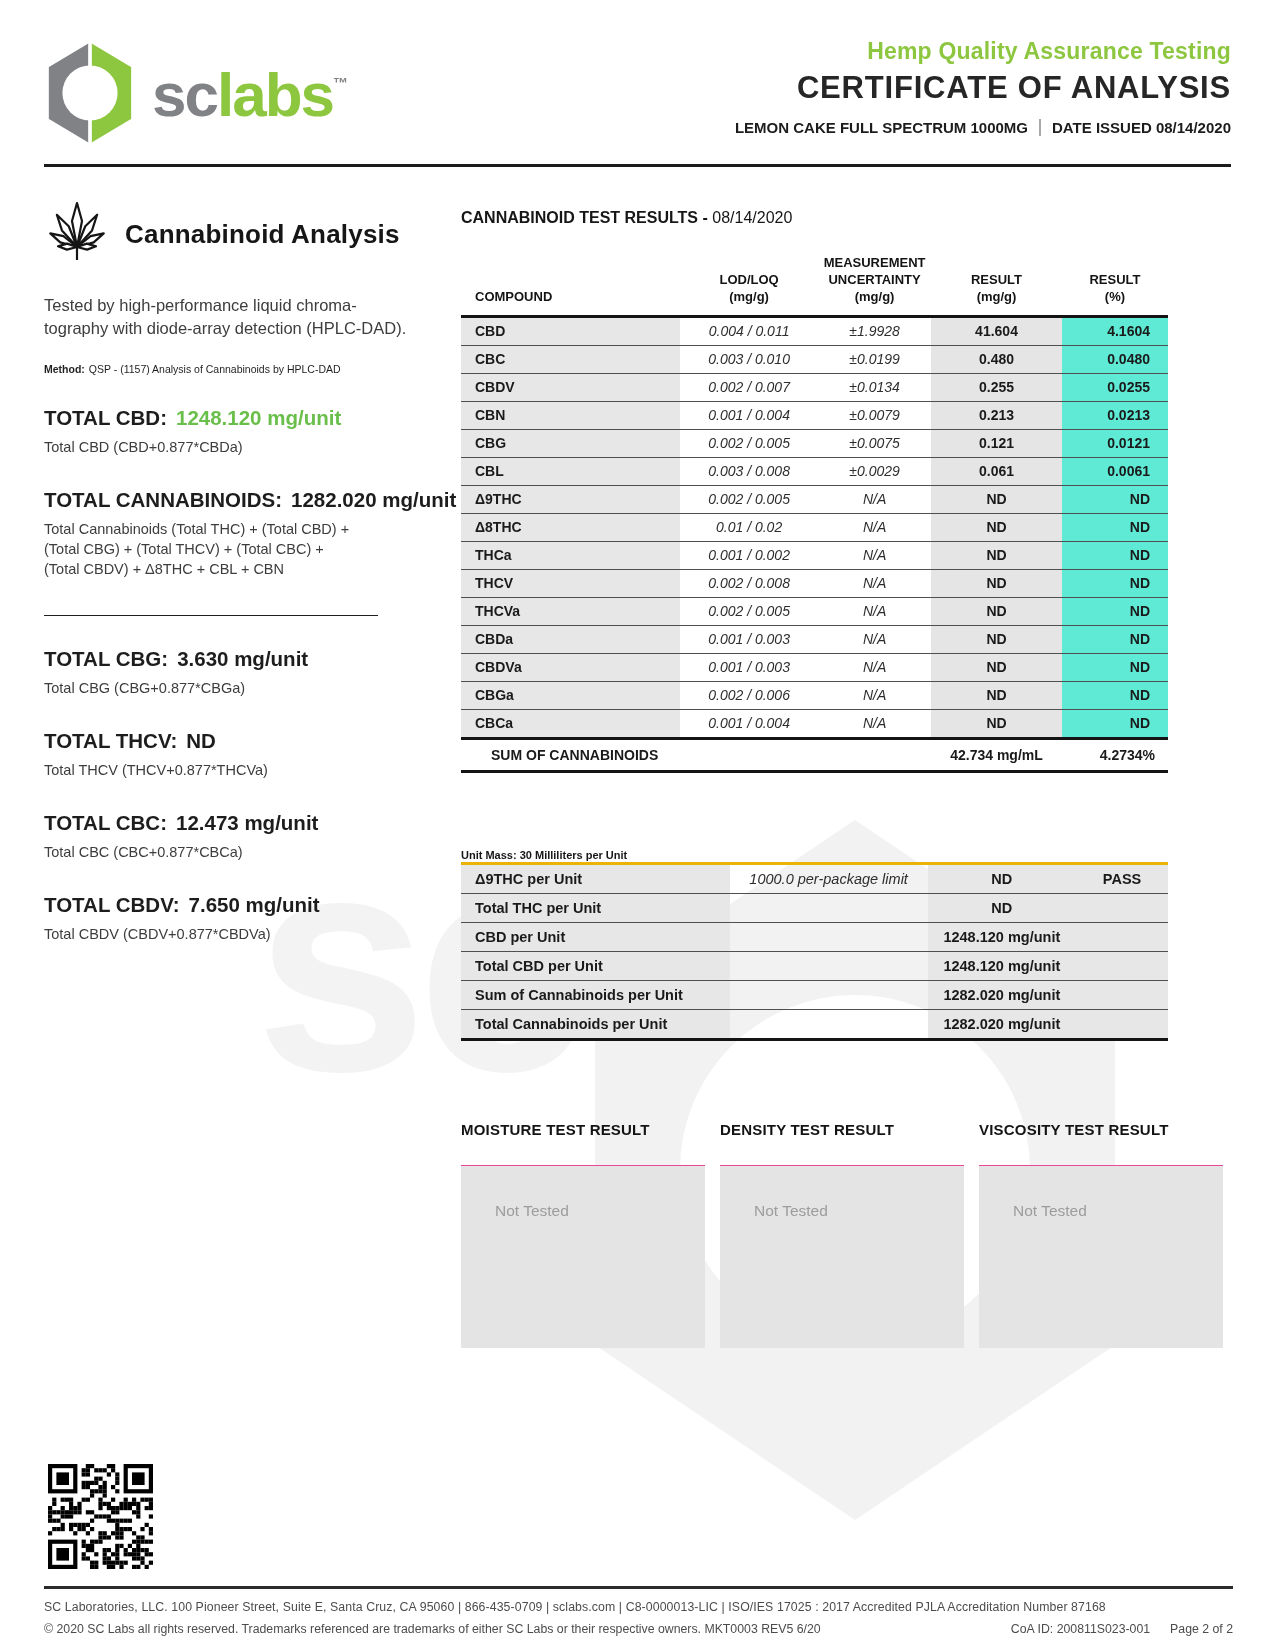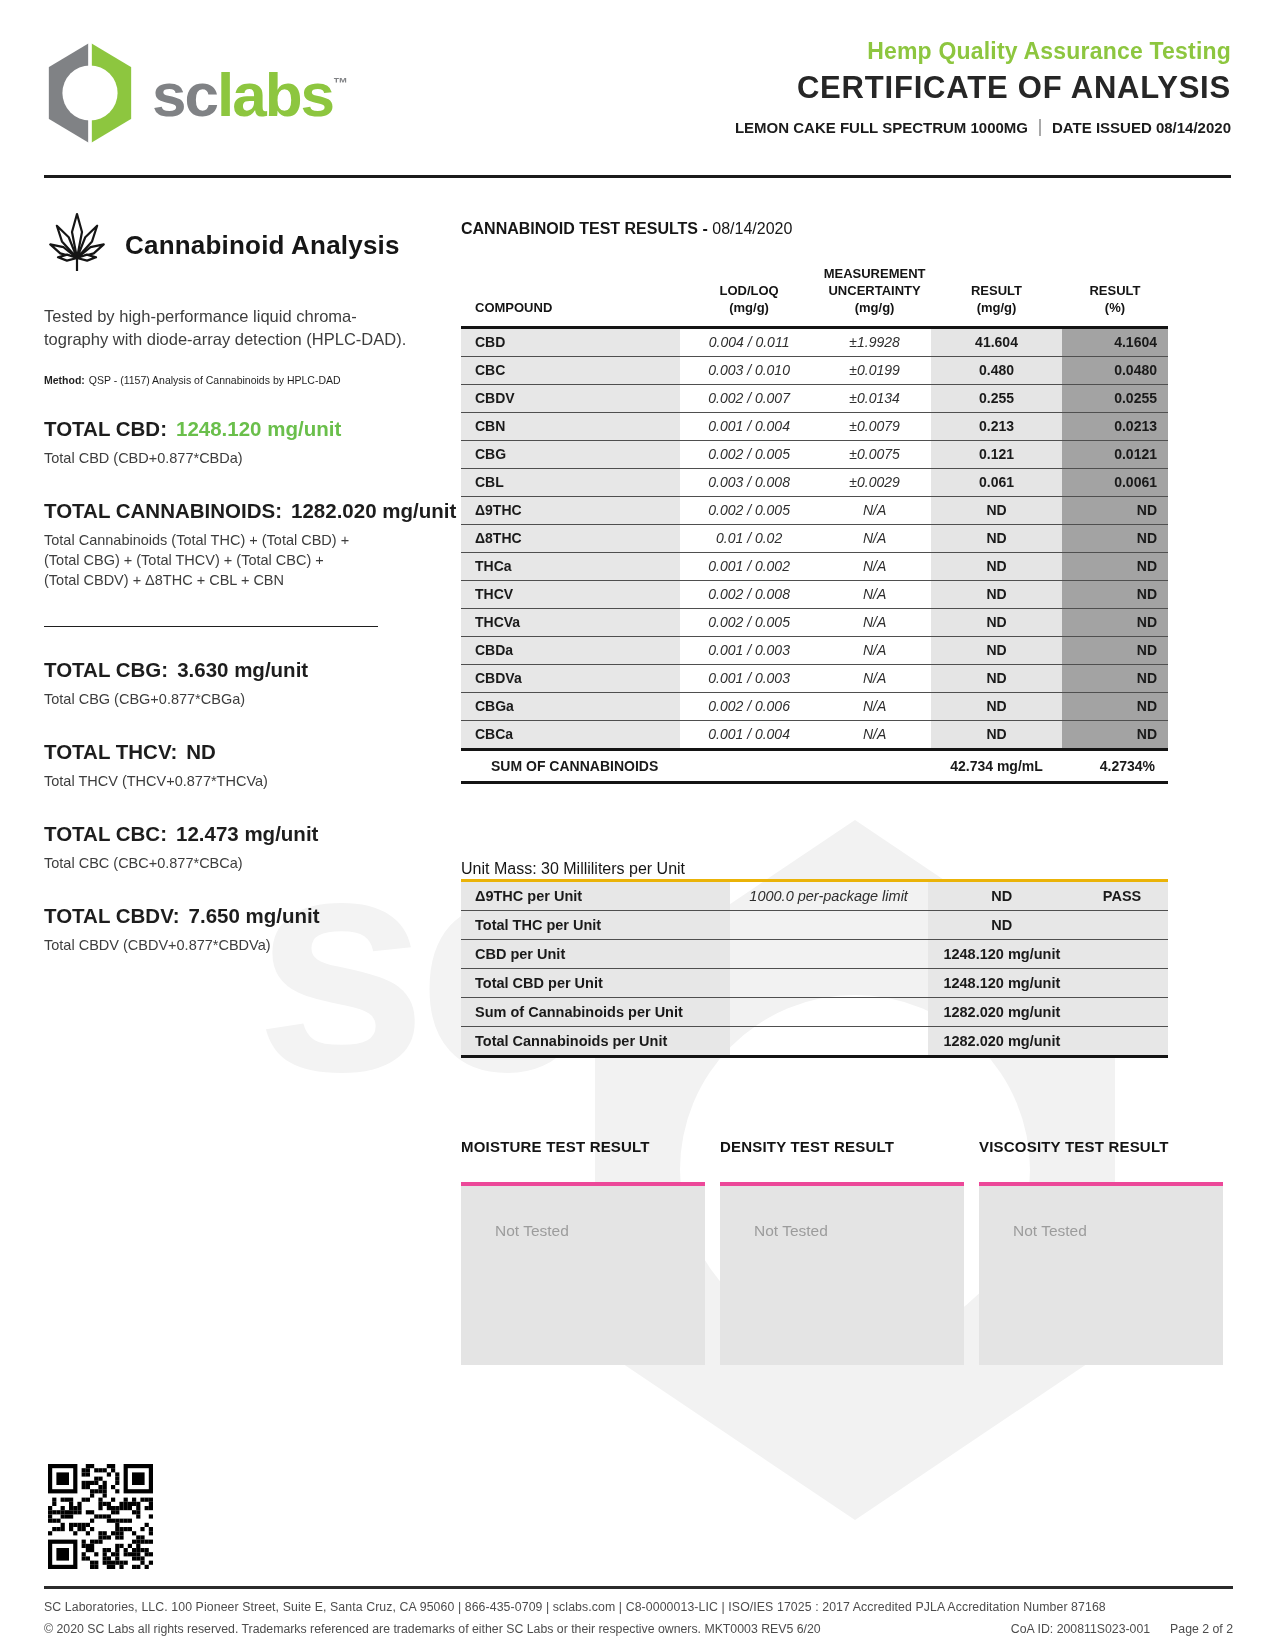--- a/index.html
+++ b/index.html
@@ -6,21 +6,21 @@
   html,body { background:#ffffff; }
   body { font-family:"Liberation Sans", sans-serif; color:#222; }
   .page { position:relative; width:1275px; height:1650px; margin:0 auto; background:#fff; overflow:hidden; padding:34px 44px 0 44px; }
 
   
   .watermark { position:absolute; left:255px; top:810px; z-index:0; pointer-events:none; }
 
   .content { position:relative; z-index:1; }
 
   
-  .header { display:flex; align-items:flex-start; border-bottom:3px solid #1b1b1b; padding-bottom:27px; }
+  .header { display:flex; align-items:flex-start; border-bottom:3px solid #1b1b1b; padding-bottom:16px; }
   .brand { display:flex; align-items:center; gap:16px; padding-top:8px; }
   .logo-text { font-size:62px; font-weight:600; letter-spacing:-2px; line-height:1; }
   .logo-text .sc { color:#808285; }
   .logo-text .labs { color:#8dc63f; }
   .logo-text .tm { font-size:15px; color:#808285; vertical-align:28px; letter-spacing:0; font-weight:700; }
   .head-right { margin-left:auto; text-align:right; padding-top:4px; }
   .tagline { color:#8dc63f; font-size:23px; font-weight:700; letter-spacing:0.2px; }
   .coa-title { font-size:31px; font-weight:700; color:#262626; letter-spacing:0.8px; margin-top:5px; }
   .product-line { margin-top:13px; font-size:15px; font-weight:700; color:#1c1c1c; display:flex; justify-content:flex-end; align-items:center; gap:11px; }
   .vbar { width:2px; height:17px; background:#a9a9a9; }
@@ -48,41 +48,41 @@
   .rt-title .date { font-weight:400; }
   table { border-collapse:collapse; table-layout:fixed; }
   .mt { width:707px; margin-top:22px; border-bottom:3px solid #141414; }
   .mt th { font-size:13px; font-weight:700; color:#141414; vertical-align:bottom; padding:6px 0 9px; line-height:1.3; white-space:pre-line; text-align:center; border-bottom:3px solid #141414; }
   .mt th.c0 { text-align:left; padding-left:14px; }
   .mt td { font-size:14px; padding:5.5px 0; color:#1a1a1a; }
   .mt tbody tr td { border-top:1.6px solid #4f4f4f; }
   .mt td.c0 { font-weight:700; padding-left:14px; background:#e7e7e7; }
   .mt td.c1, .mt td.c2 { font-style:italic; text-align:center; color:#2e2e2e; }
   .mt td.c3 { font-weight:700; text-align:center; background:#e5e5e5; }
-  .mt td.c4 { font-weight:700; text-align:right; padding-right:11px; background:#a3a3a3; }
+  .mt td.c4 { font-weight:700; text-align:right; padding-right:18px; background:#5eead4; }
   .mt tfoot td { border-top:3px solid #141414; font-weight:700; font-size:14px; padding:7px 0; background:#fff; }
   .mt tfoot td.sum-label { padding-left:30px; }
   .mt tfoot td.sum-mg { text-align:center; }
   .mt tfoot td.sum-pct { text-align:right; padding-right:13px; }
 
   
-  .unit-heading { margin-top:76px; font-size:16px; font-weight:400; color:#161616; }
+  .unit-heading { margin-top:76px; font-size:11px; font-weight:700; color:#161616; }
   .ut { width:707px; margin-top:1px; border-top:3px solid #eab308; border-bottom:3px solid #141414; }
   .ut td { font-size:14.5px; padding:6px 0; color:#1a1a1a; }
   .ut tr + tr td { border-top:1.6px solid #4f4f4f; }
   .ut td.c0 { width:38%; font-weight:700; padding-left:14px; background:#e7e7e7; }
   .ut td.c1 { width:28%; font-style:italic; text-align:center; color:#2e2e2e; }
   .ut td.c2 { width:21%; font-weight:700; text-align:center; background:#e7e7e7; white-space:nowrap; }
   .ut td.c3 { width:13%; font-weight:700; text-align:center; background:#e7e7e7; }
 
   
   .boxes { display:flex; gap:15px; margin-top:80px;align-items:flex-end; }
   .box-col { width:244px; flex:none; }
   .box-title { font-size:15px; font-weight:700; color:#141414; letter-spacing:0.2px; }
-  .test-box { margin-top:27px; border-top:4px solid #ec4899; background:#e4e4e4; height:183px; padding:36px 0 0 34px; }
+  .test-box { margin-top:27px; border-top:1px solid #ec4899; background:#e4e4e4; height:183px; padding:36px 0 0 34px; }
   .not-tested { color:#9c9c9c; font-size:15.5px; }
 
   
   .footer { position:absolute; left:44px; right:42px; bottom:14px; z-index:1; }
   .qr { display:block; margin:0 0 17px 4px; }
   .foot-rule { border-top:3px solid #2b2b2b; }
   .foot-line1 { margin-top:11px; font-size:12.3px; color:#4c4c4c; letter-spacing:0.1px; }
   .foot-line2 { margin-top:8px; font-size:12.3px; color:#4c4c4c; display:flex; }
   .foot-line2 .right { margin-left:auto; display:flex; gap:20px; }
 </style>

